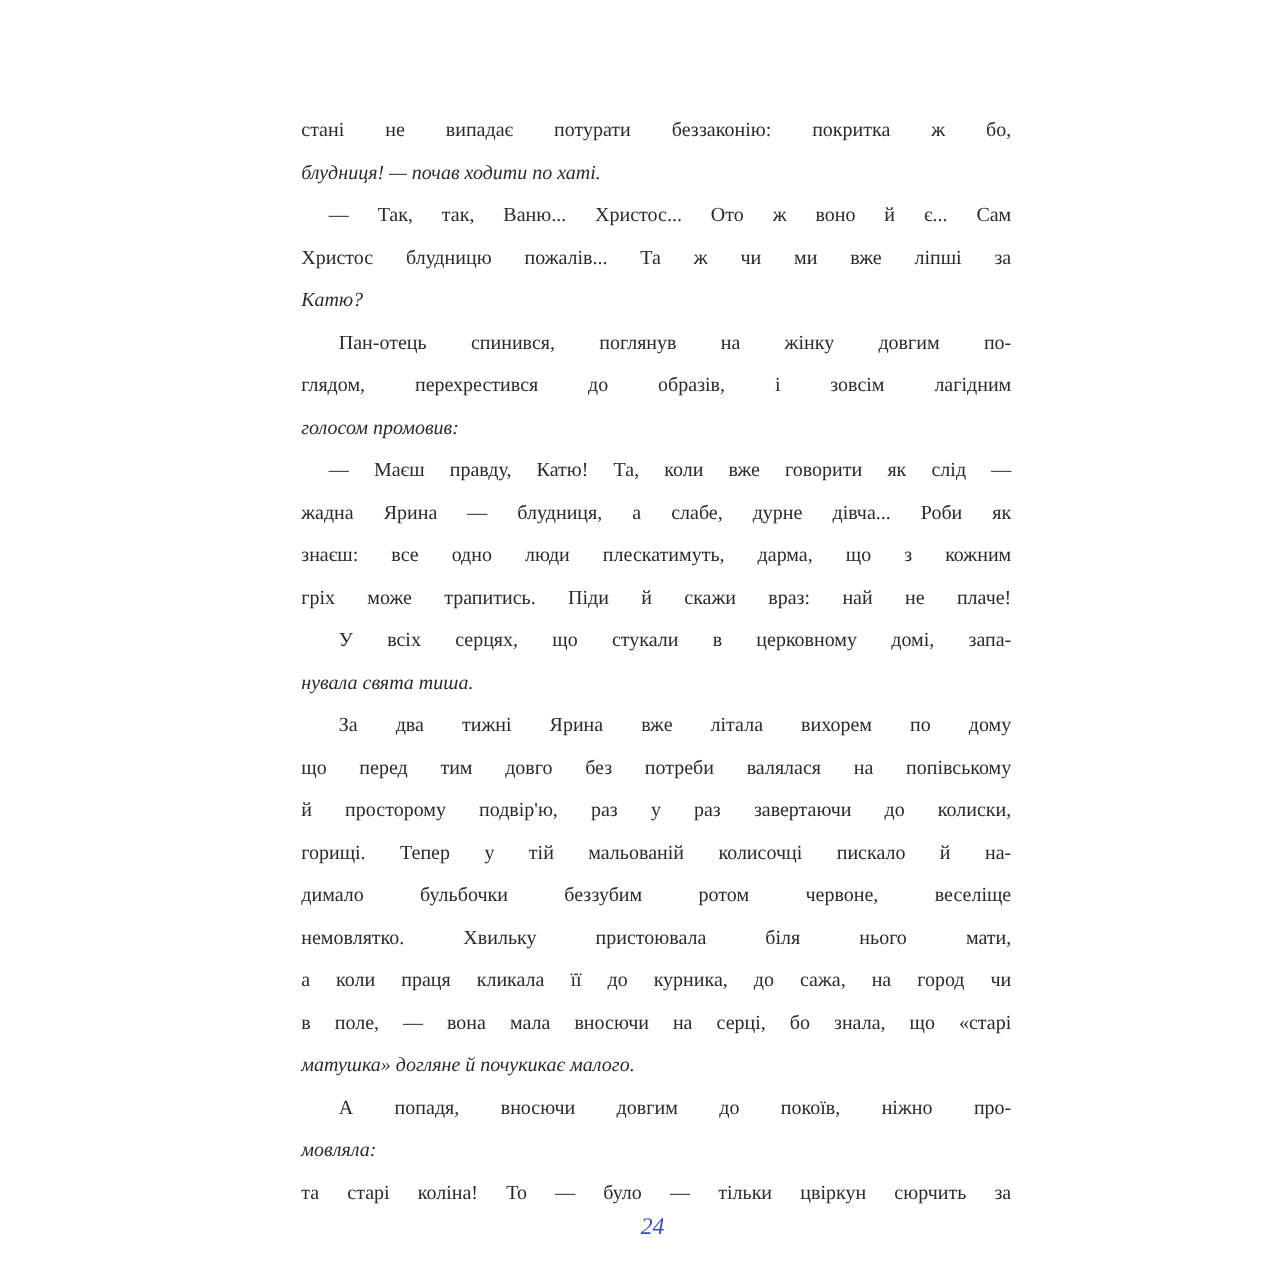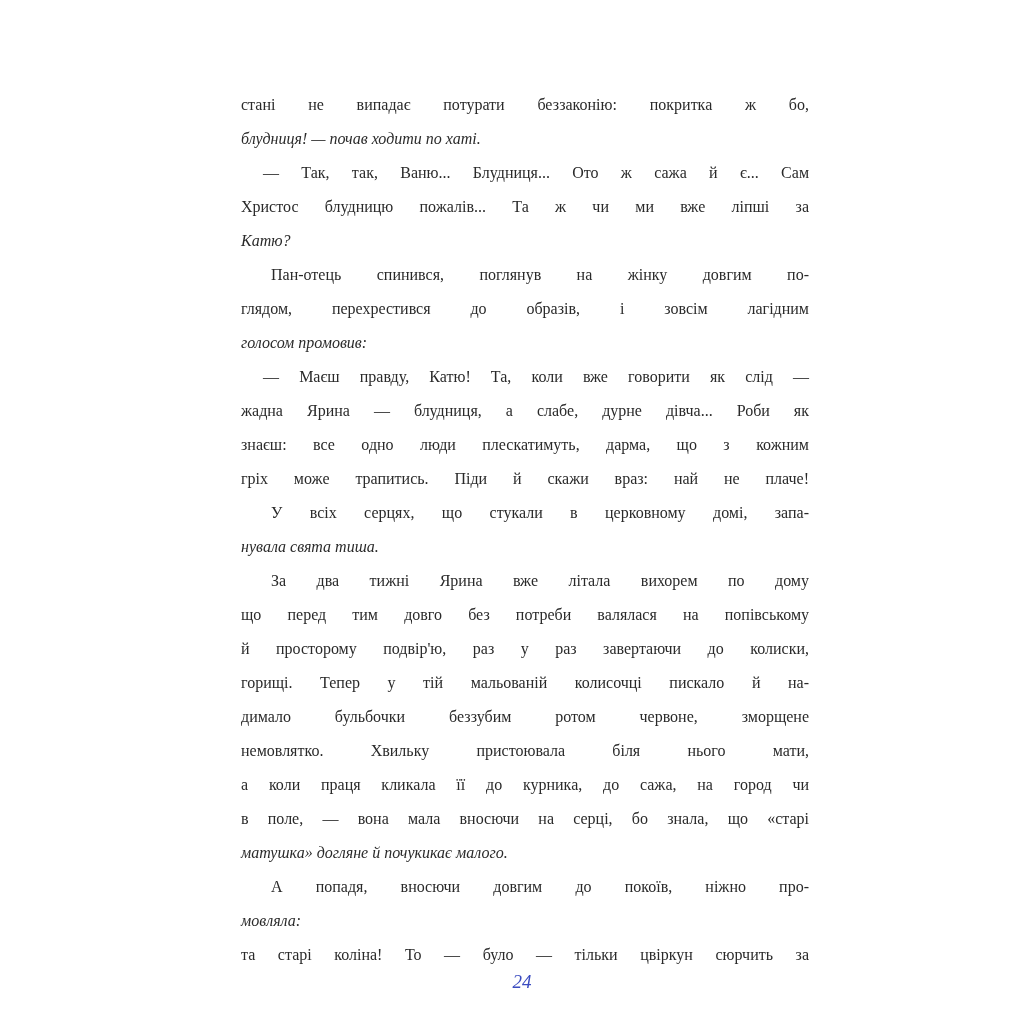--- a/index.html
+++ b/index.html
@@ -22,37 +22,37 @@
       font-style: italic; font-size: 19px; color: #3b4cc0;
       padding-left: 20px; box-sizing: border-box; margin-top: 35px;
     }
   </style>
 </head>
 <body>
 
 <div class="page">
   <span class="line">стані не випадає потурати беззаконію: покритка ж бо,</span>
   <span class="line last">блудниця! — почав ходити по хаті.</span>
-  <span class="line indent">— Так, так, Ваню... Блудниця... Ото ж сажа й є... Сам</span>
+  <span class="line indent">— Так, так, Ваню... Христос... Ото ж воно й є... Сам</span>
   <span class="line">Христос блудницю пожалів... Та ж чи ми вже ліпші за</span>
   <span class="line last">Катю?</span>
   <span class="line indent2">Пан-отець спинився, поглянув на жінку довгим по-</span>
   <span class="line">глядом, перехрестився до образів, і зовсім лагідним</span>
   <span class="line last">голосом промовив:</span>
   <span class="line indent">— Маєш правду, Катю! Та, коли вже говорити як слід —</span>
   <span class="line">жадна Ярина — блудниця, а слабе, дурне дівча... Роби як</span>
   <span class="line">знаєш: все одно люди плескатимуть, дарма, що з кожним</span>
   <span class="line">гріх може трапитись. Піди й скажи враз: най не плаче!</span>
   <span class="line indent2">У всіх серцях, що стукали в церковному домі, запа-</span>
   <span class="line last">нувала свята тиша.</span>
   <span class="line indent2">За два тижні Ярина вже літала вихорем по дому</span>
   <span class="line">що перед тим довго без потреби валялася на попівському</span>
   <span class="line">й просторому подвір'ю, раз у раз завертаючи до колиски,</span>
   <span class="line">горищі. Тепер у тій мальованій колисочці пискало й на-</span>
-  <span class="line">димало бульбочки беззубим ротом червоне, зморщене</span>
+  <span class="line">димало бульбочки беззубим ротом червоне, веселіще</span>
   <span class="line">немовлятко. Хвильку пристоювала біля нього мати,</span>
   <span class="line">а коли праця кликала її до курника, до сажа, на город чи</span>
   <span class="line">в поле, — вона мала вносючи на серці, бо знала, що «старі</span>
   <span class="line last">матушка» догляне й почукикає малого.</span>
   <span class="line indent2">А попадя, вносючи довгим до покоїв, ніжно про-</span>
   <span class="line last">мовляла:</span>
   <span class="line">та старі коліна! То — було — тільки цвіркун сюрчить за</span>
 </div>
 
 <div class="pageno">24</div>

